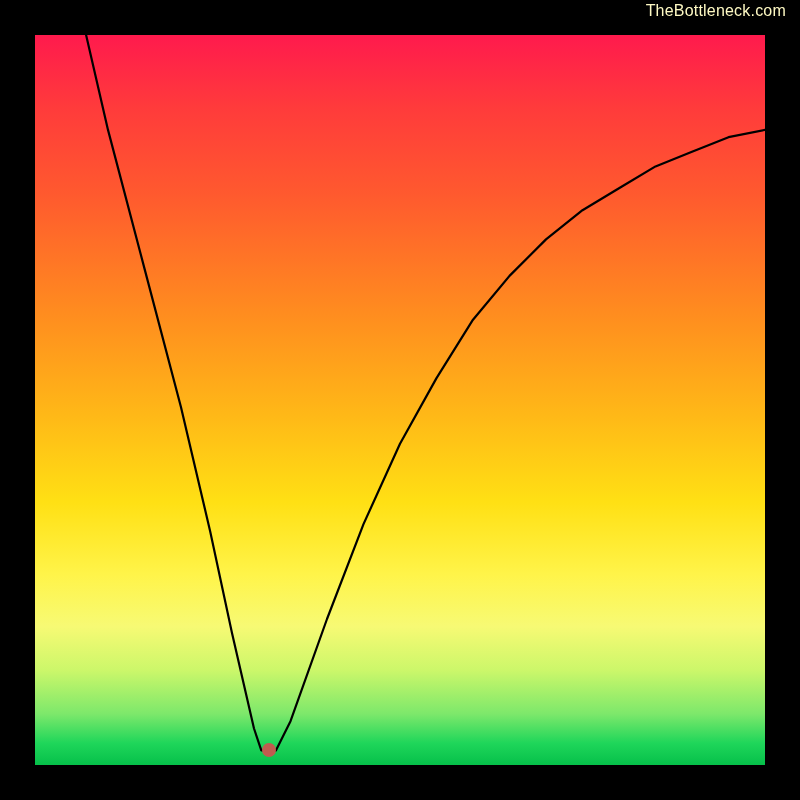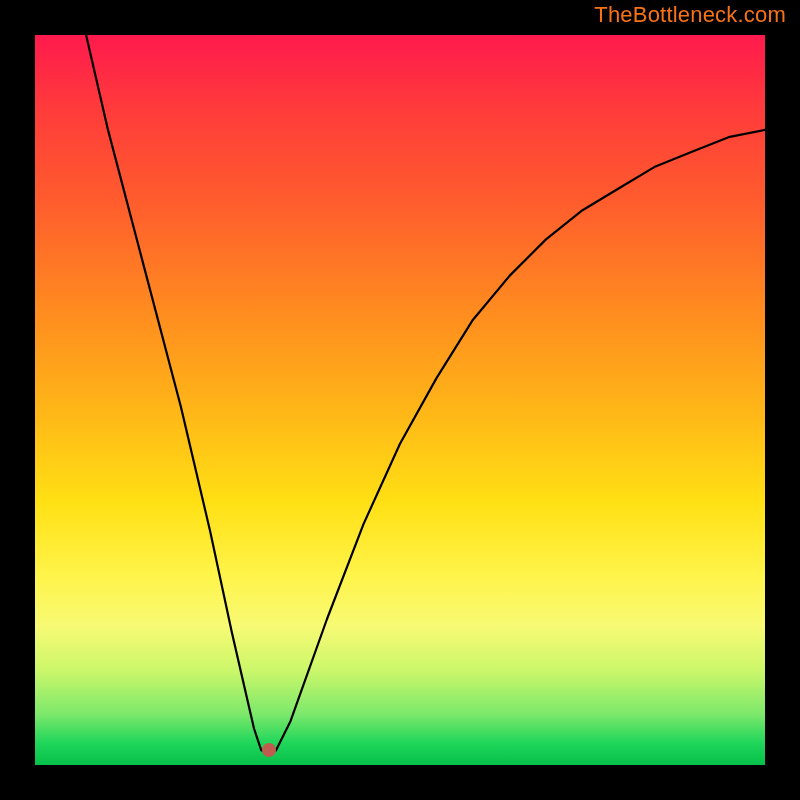--- a/index.html
+++ b/index.html
@@ -35,22 +35,22 @@
       #ccf76a 87%,
       #7de86b 93%,
       #1fd65a 97%,
       #06c04a 100%
     );
   }
   .watermark {
     position: absolute;
     top: 2px;
     right: 14px;
-    color: #f97316;
-    font-size: 22px;
+    color: #fef9c3;
+    font-size: 16px;
     letter-spacing: 0.2px;
     font-weight: 400;
   }
   svg.curve {
     position: absolute;
     left: 0;
     top: 0;
     width: 730px;
     height: 730px;
   }

